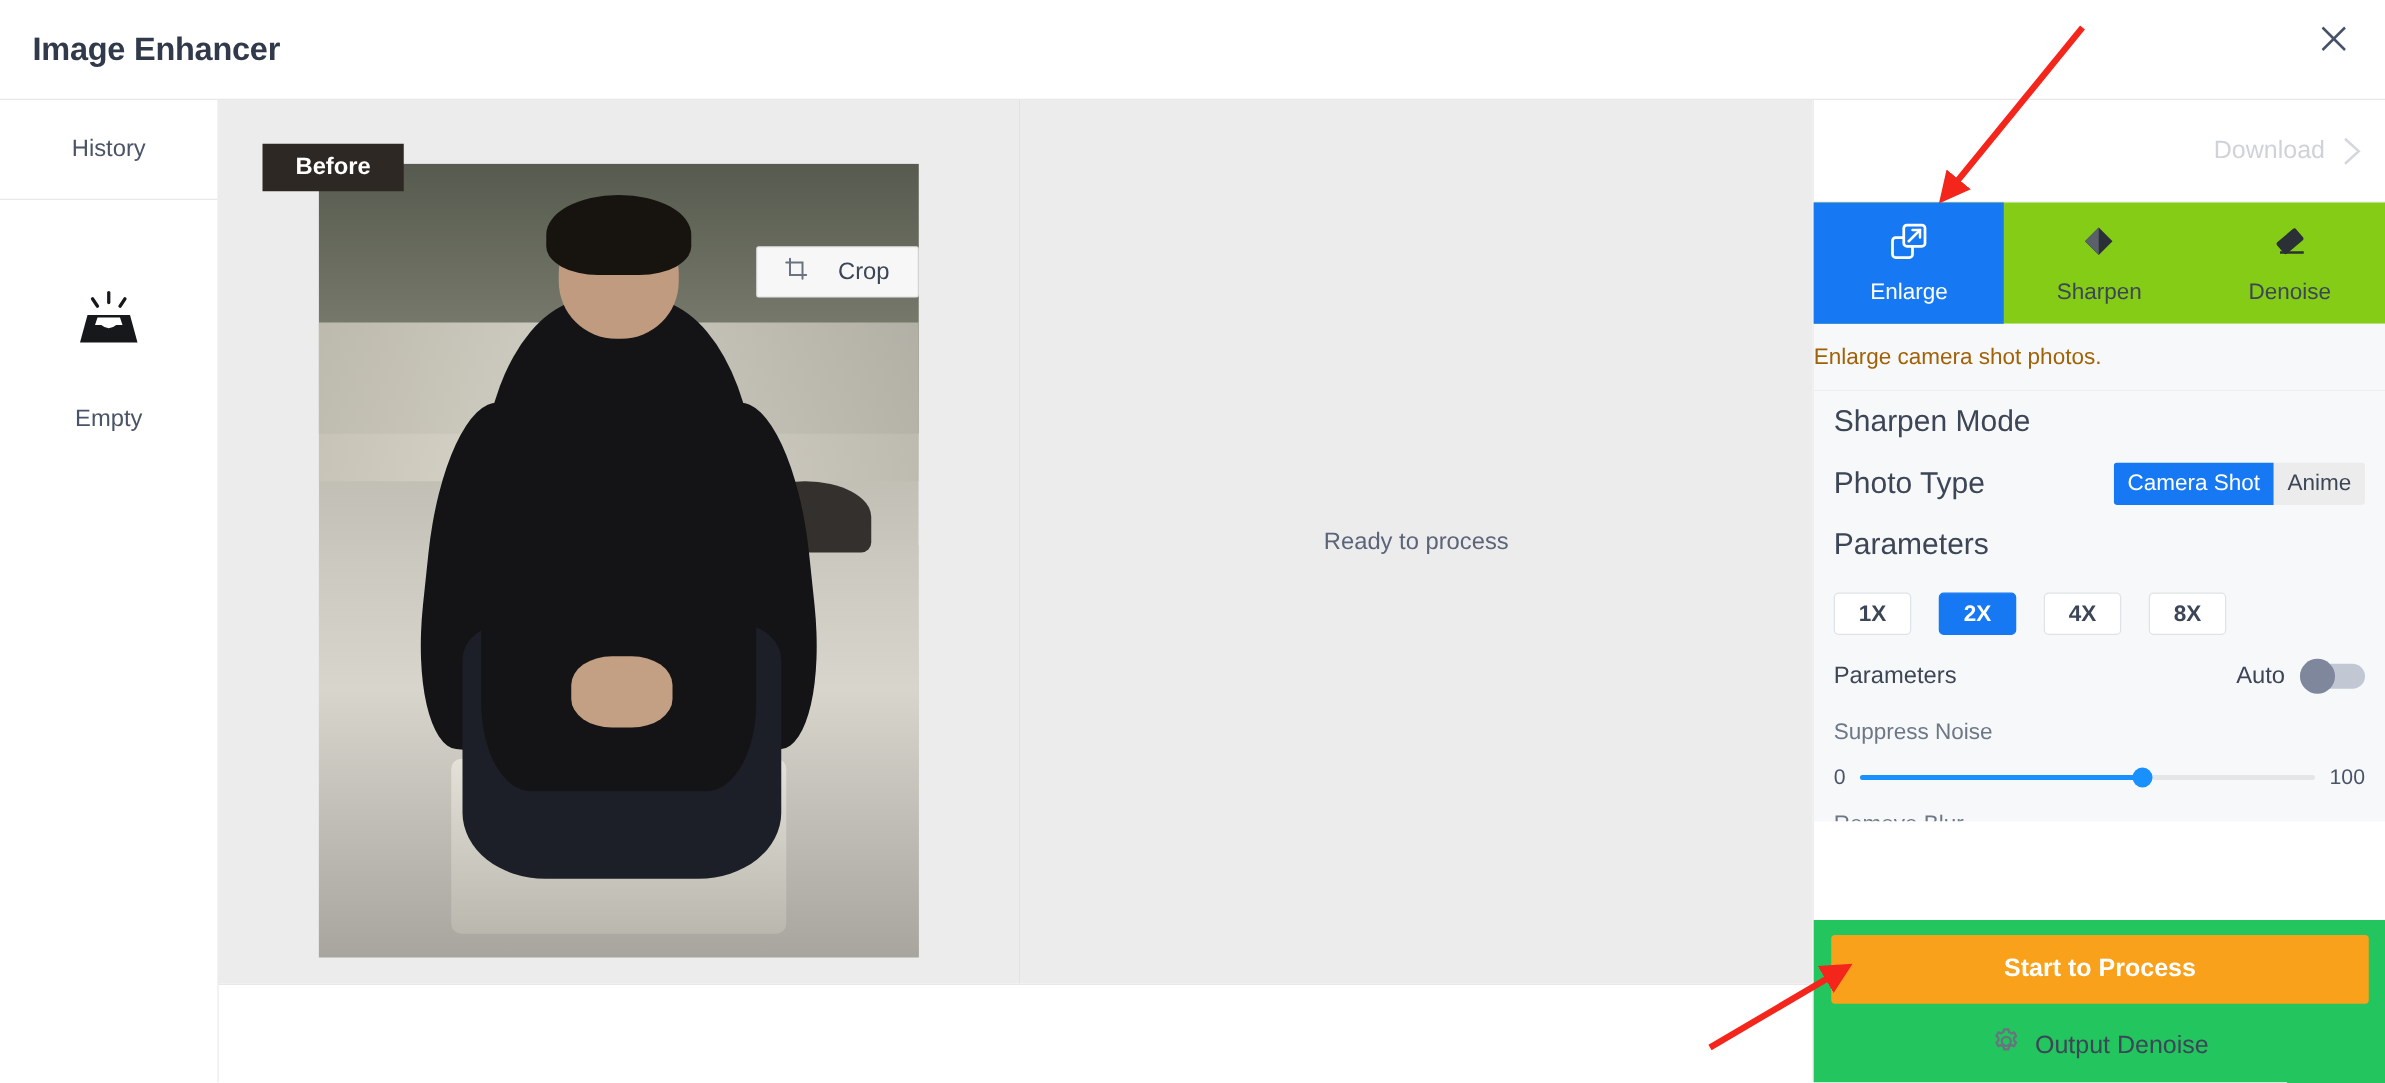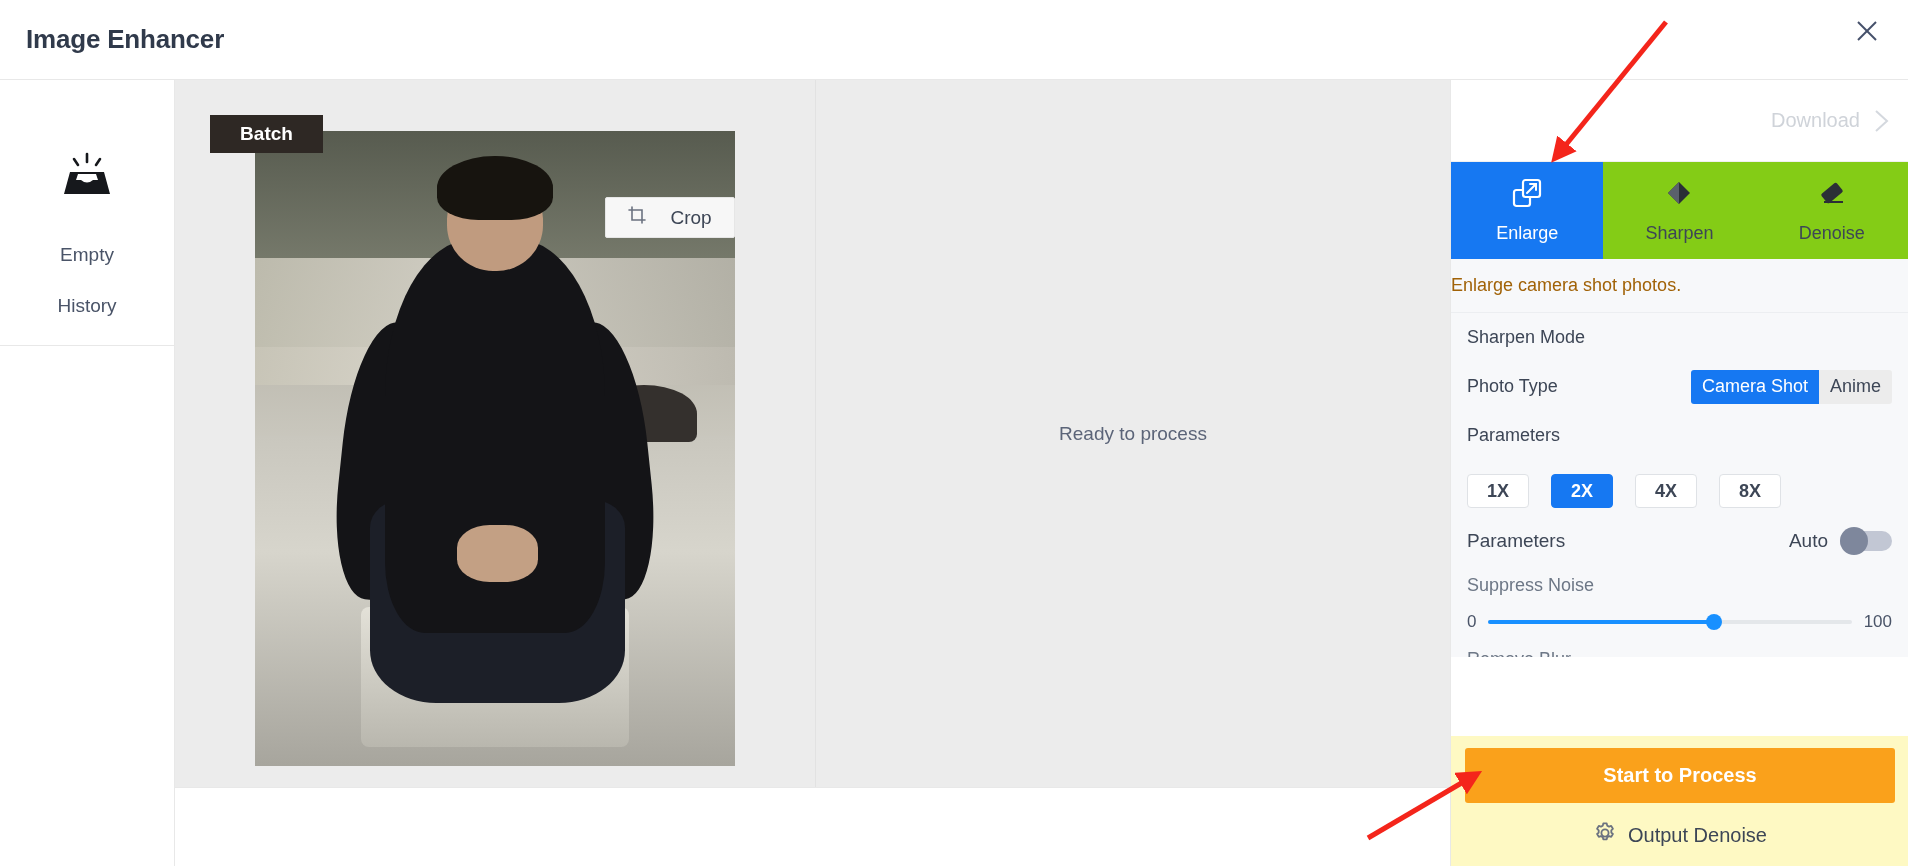--- a/index.html
+++ b/index.html
@@ -184,21 +184,21 @@
   }
 
   #settings {
     background: #f7f8fa; padding: 0 16px; height: 344px; overflow: hidden;
     position: relative;
   }
   .srow {
     display: flex; align-items: center; justify-content: space-between;
     height: 49px;
   }
-  .slabel { font-size: 18px; color: #3d4656; }
+  .slabel { font-size: 24px; color: #3d4656; }
   .slabel.muted { font-size: 18px; color: #6d7786; }
 
   #photo-type-group {
     display: flex; border-radius: 3px; overflow: hidden;
   }
   .seg {
     height: 34px; padding: 0 11px; display: flex; align-items: center;
     font-size: 18px; background: #ececec; color: #3d4656; cursor: pointer;
   }
   .seg.active { background: #1678f2; color: #ffffff; }
@@ -234,21 +234,21 @@
     position: absolute; left: 0; top: 0; height: 4px;
     border-radius: 2px; background: #1890ff;
   }
   .track .thumb {
     position: absolute; top: -6px; width: 16px; height: 16px;
     border-radius: 50%; background: #1890ff; transform: translateX(-8px);
   }
 
   #panel-footer {
     position: absolute; left: 0; bottom: 0; width: 458px; height: 130px;
-    background: #fef9c3; padding: 12px 14px 0 14px;
+    background: #22c55e; padding: 12px 14px 0 14px;
   }
   #start-btn {
     width: 430px; height: 55px; background: #faa11b; color: #ffffff;
     border: none; border-radius: 3px;
     font-size: 20px; font-weight: bold; font-family: inherit; cursor: pointer;
   }
   #output-settings {
     margin-top: 18px; display: flex; align-items: center;
     justify-content: center; gap: 11px;
     font-size: 20px; color: #3d4656; cursor: pointer;
@@ -266,41 +266,41 @@
 
   <div id="close-btn">
     <svg width="26" height="26" viewBox="0 0 26 26" aria-hidden="true">
       <line x1="4" y1="4" x2="22" y2="22" stroke="#45506a" stroke-width="2"></line>
       <line x1="22" y1="4" x2="4" y2="22" stroke="#45506a" stroke-width="2"></line>
     </svg>
   </div>
 </div>
 
 <div id="sidebar">
+  <div id="history-tab">
+    <span>History</span>
+  </div>
   <div id="empty-block">
     <span>
       <svg width="54" height="44" viewBox="0 0 54 44" aria-hidden="true">
         <g stroke="#16181c" stroke-width="2.6" stroke-linecap="round">
           <line x1="27" y1="2" x2="27" y2="10"></line>
           <line x1="14" y1="7" x2="18" y2="13"></line>
           <line x1="40" y1="7" x2="36" y2="13"></line>
         </g>
         <path d="M10 20 L44 20 L50 42 L4 42 Z" fill="#16181c"></path>
         <path d="M18 22 L36 22 L38 28 L33 28 Q27 33 21 28 L16 28 Z" fill="#ffffff"></path>
       </svg>
     </span>
     <span id="empty-label">Empty</span>
   </div>
-  <div id="history-tab">
-    <span>History</span>
-  </div>
 </div>
 
 <div id="preview-before">
-  <div id="before-badge">Batch</div>
+  <div id="before-badge">Before</div>
 
   <div id="crop-btn">
     <span>
       <svg width="18" height="18" viewBox="0 0 18 18" aria-hidden="true">
         <g stroke="#6b7280" stroke-width="1.6" fill="none" stroke-linecap="round">
           <path d="M4 1 L4 14 L17 14"></path>
           <path d="M1 4 L14 4 L14 17"></path>
         </g>
       </svg>
     </span>

